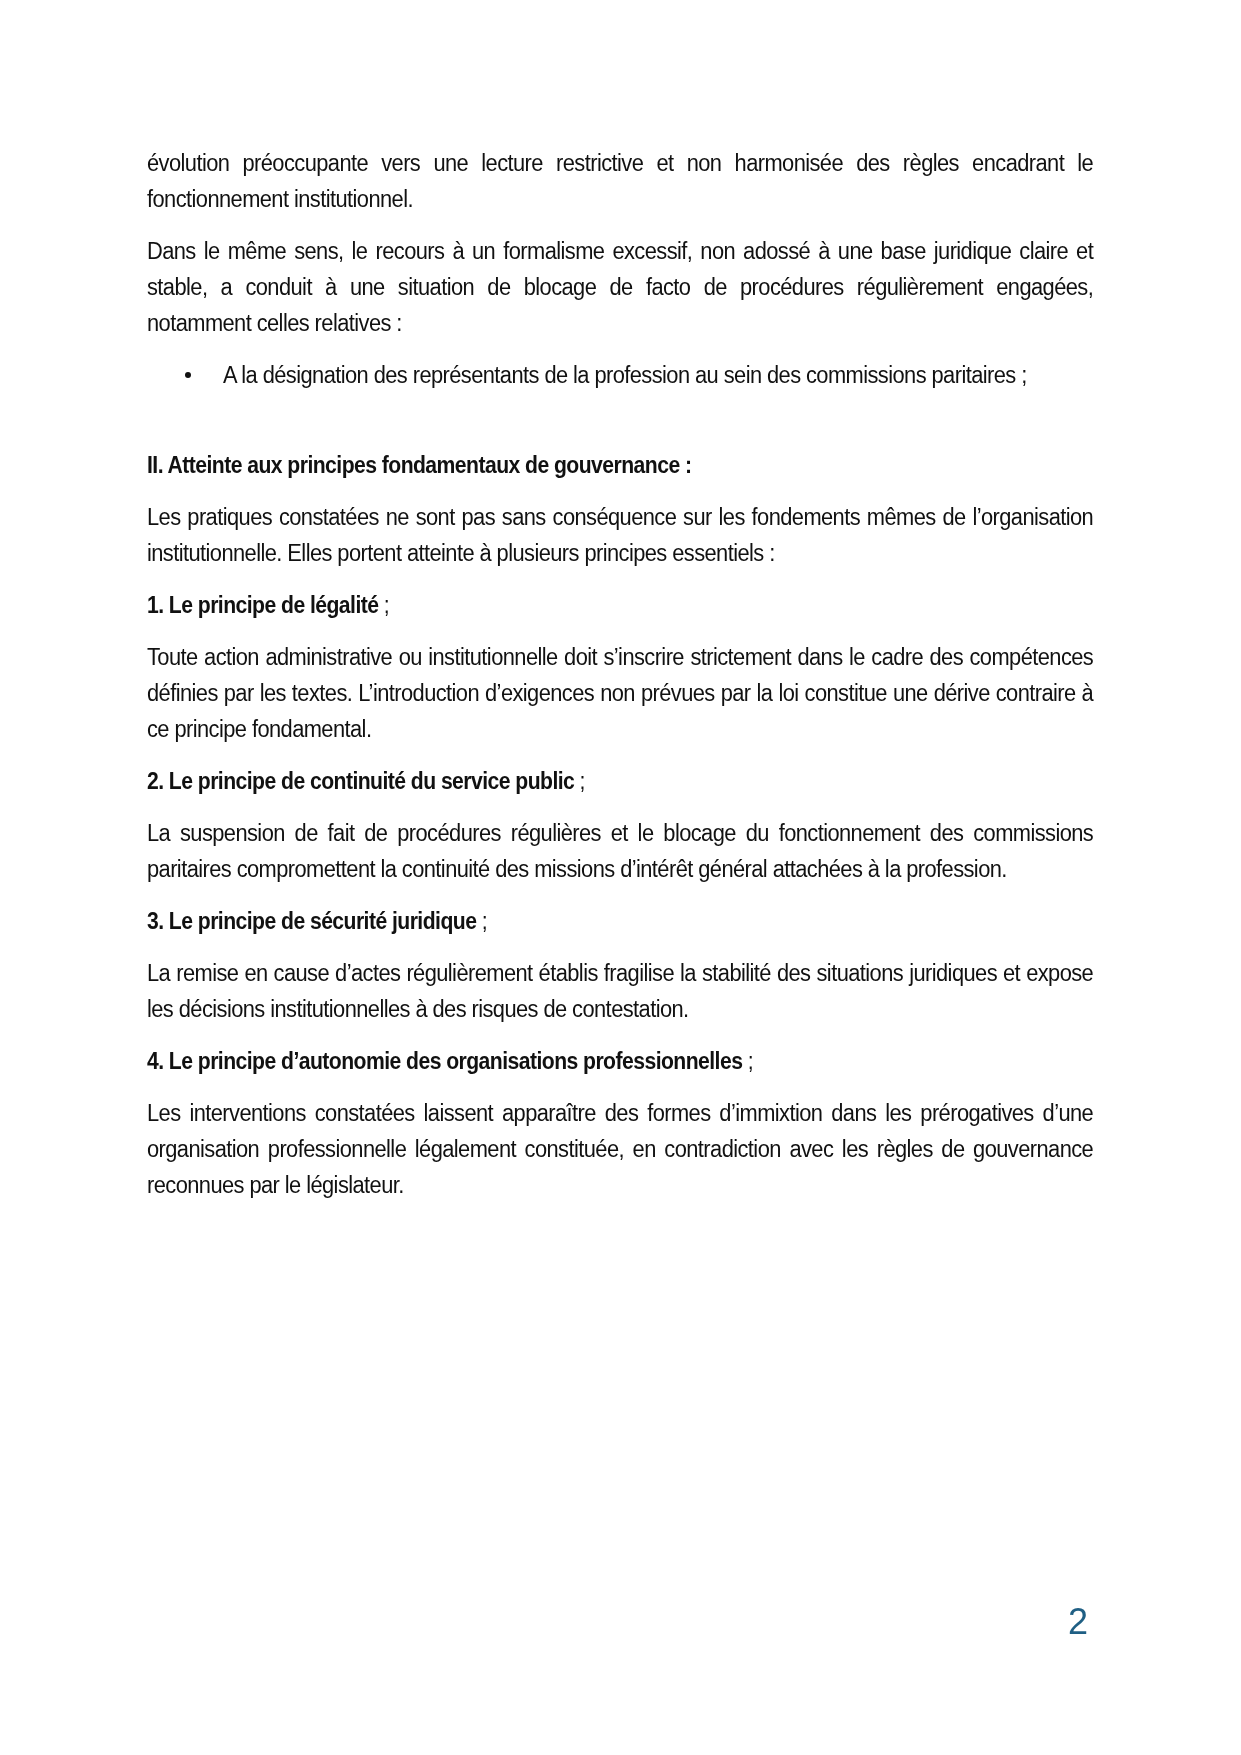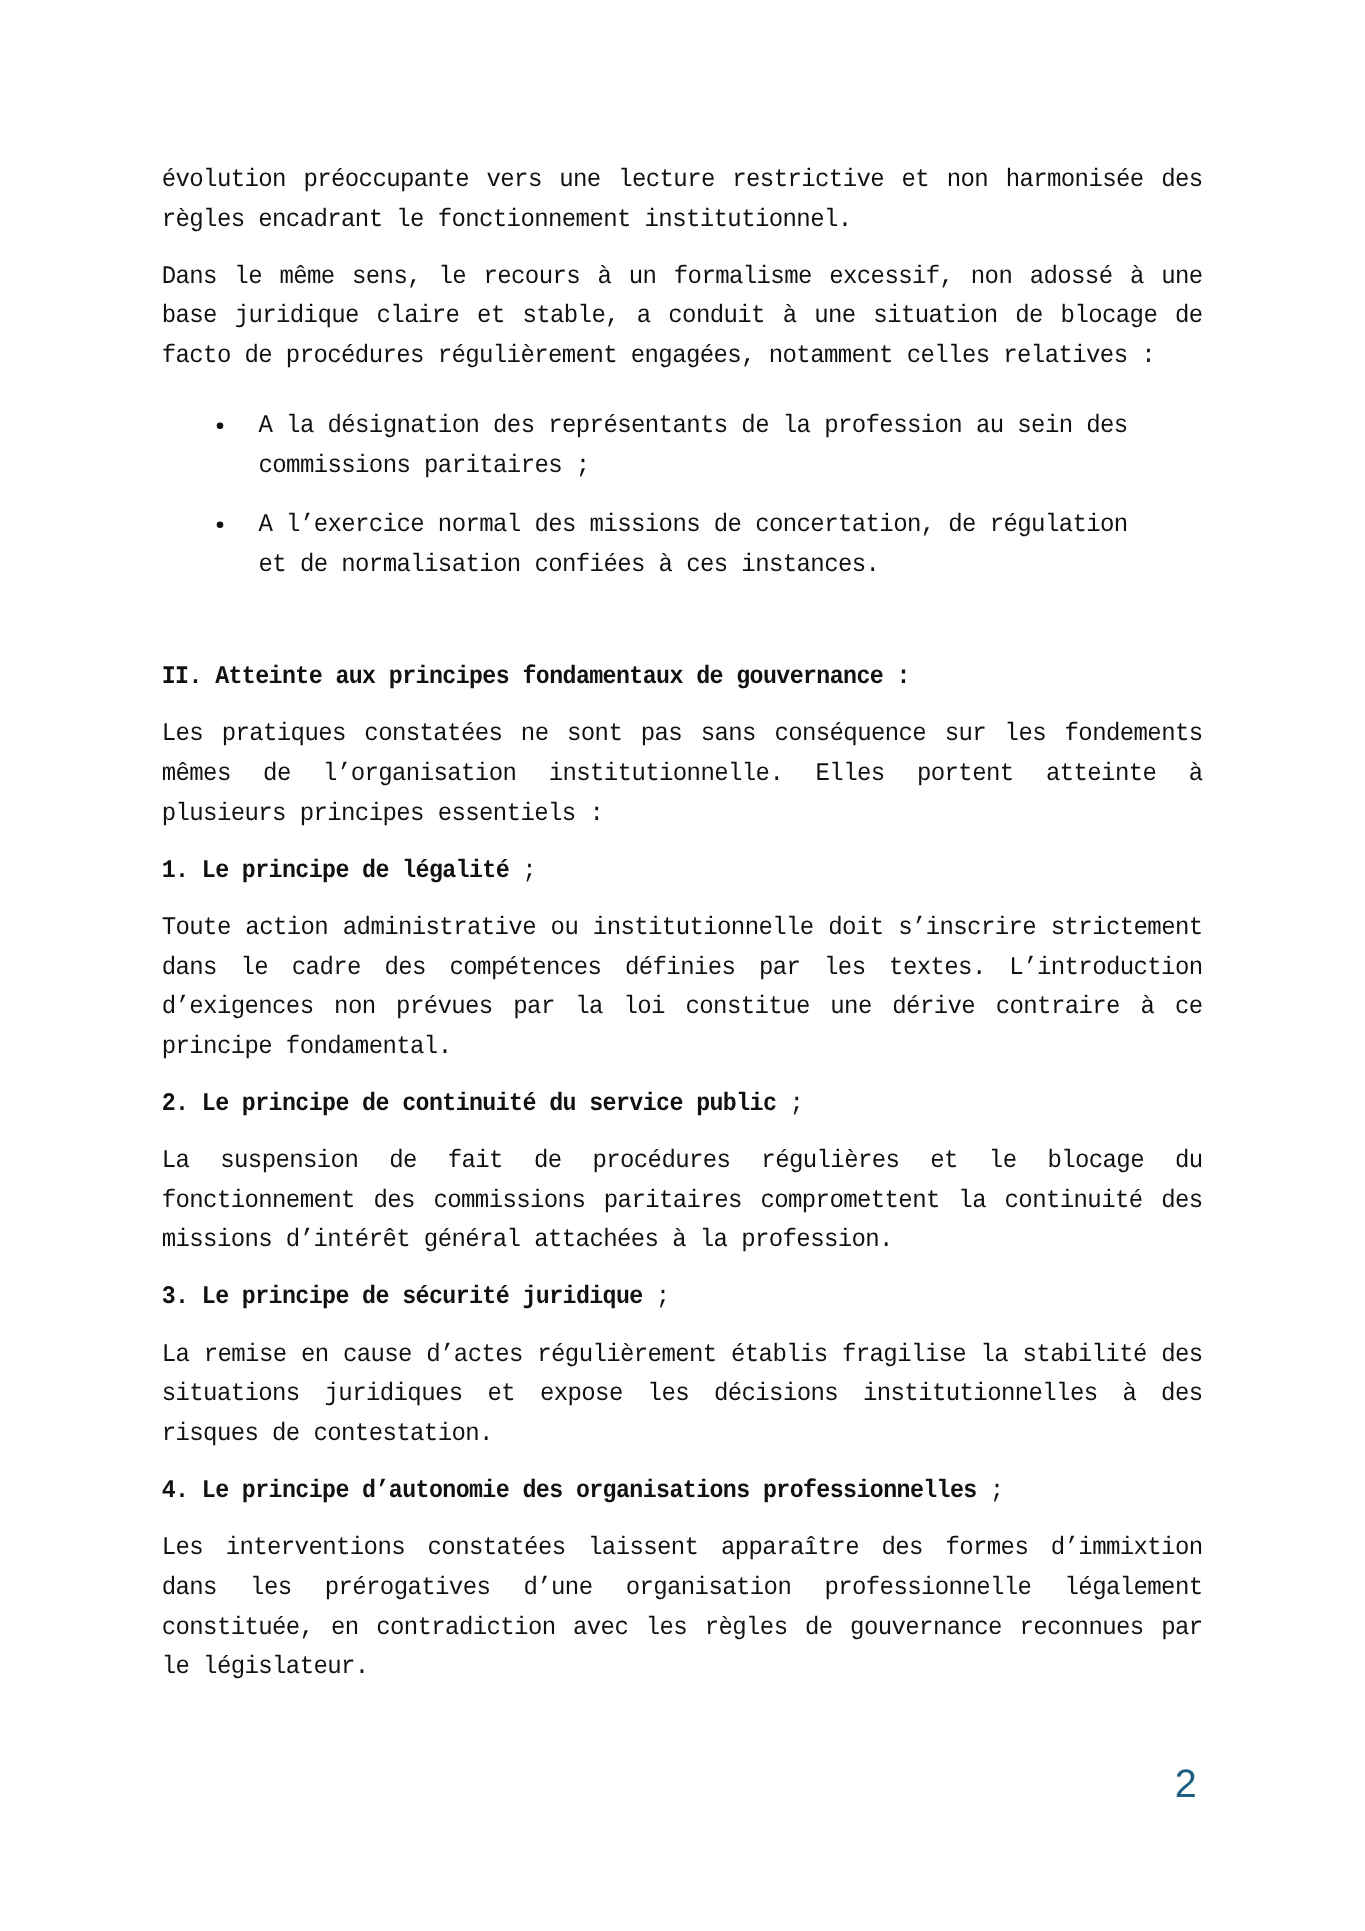--- a/index.html
+++ b/index.html
@@ -13,21 +13,20 @@
       position: relative;
       overflow: hidden;
       font-family: "Liberation Sans", sans-serif;
       color: #111111;
     }
     .page {
       position: absolute;
       left: 147px;
       top: 145px;
       width: 946px;
-      font-family: Liberation Mono, monospace;
     }
     .para {
       margin: 0;
       font-size: 23px;
       line-height: 36px;
       text-align: justify;
       letter-spacing: -0.6px;
       word-spacing: 0px;
       transform: scaleX(0.95);
       transform-origin: left top;
@@ -36,21 +35,21 @@
     .gap-sm { height: 16px; }
     .gap-lg { height: 54px; }
     .bullets {
       list-style: none;
       margin: 0;
       padding: 0;
     }
     .bullet-item {
       position: relative;
       padding-left: 76px;
-      margin: 12px;
+      margin: 0;
     }
     .bullet-item + .bullet-item { margin-top: 18px; }
     .bullet-dot {
       position: absolute;
       left: 38px;
       top: 15px;
       width: 6px;
       height: 6px;
       border-radius: 50%;
       background: #111111;
@@ -94,24 +93,20 @@
   <p class="para">évolution préoccupante vers une lecture restrictive et non harmonisée des règles encadrant le fonctionnement institutionnel.</p>
   <div class="gap-sm"></div>
   <p class="para">Dans le même sens, le recours à un formalisme excessif, non adossé à une base juridique claire et stable, a conduit à une situation de blocage de facto de procédures régulièrement engagées, notamment celles relatives :</p>
   <div class="gap-sm"></div>
 
   <ul class="bullets">
     <li class="bullet-item">
       <span class="bullet-dot"></span>
       <span class="bullet-text">A la désignation des représentants de la profession au sein des commissions paritaires ;</span>
     </li>
-    <li class="bullet-item">
-      <span class="bullet-dot"></span>
-      <span class="bullet-text">A l’exercice normal des missions de concertation, de régulation et de normalisation confiées à ces instances.</span>
-    </li>
   </ul>
 
   <div class="gap-lg"></div>
 
   <h2 class="heading">
     <span>II. Atteinte aux principes fondamentaux de gouvernance</span><span> :</span>
   </h2>
   <div class="gap-sm"></div>
   <p class="para">Les pratiques constatées ne sont pas sans conséquence sur les fondements mêmes de l’organisation institutionnelle. Elles portent atteinte à plusieurs principes essentiels :</p>
   <div class="gap-sm"></div>

